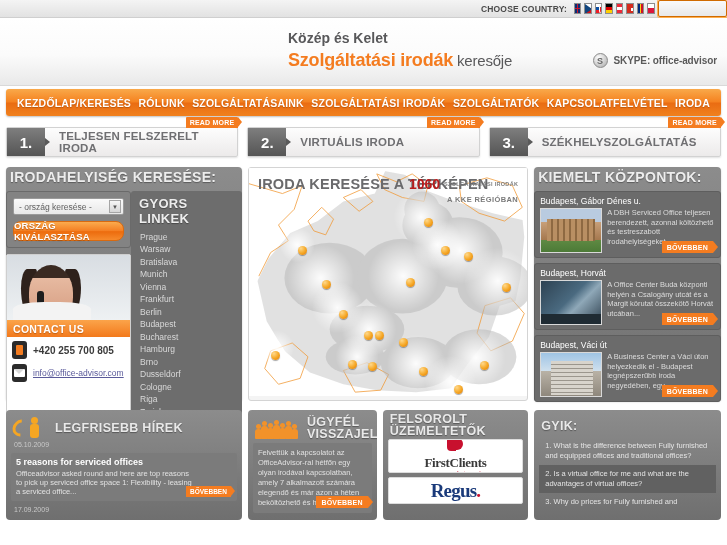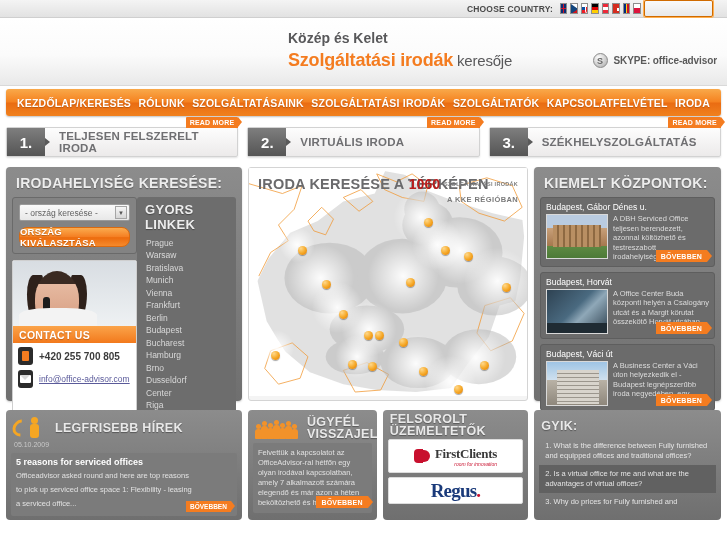--- a/index.html
+++ b/index.html
@@ -10,21 +10,21 @@
     font-size:11px;
     color:#444;
   }
   .page { width:727px; height:545px; position:relative; background:#ffffff; }
 
   
   .topbar {
     height:18px; background:linear-gradient(#f4f4f4,#e2e2e2);
     border-bottom:1px solid #cfcfcf;
     display:flex; align-items:center; justify-content:flex-end;
-    padding-right:14px;
+    padding-right:0;
   }
   .choose-label {
     font-size:8.5px; font-weight:bold; color:#4a4a4a;
     letter-spacing:0.2px; margin-right:7px;
   }
   .flags { display:flex; align-items:center; gap:3px; }
   .flag {
     width:15px; height:11px; border:1px solid #8d8d8d; position:relative; overflow:hidden;
     display:inline-block; vertical-align:middle;
   }
@@ -131,21 +131,21 @@
   .promo-label {
     flex:1; display:flex; align-items:center; padding-left:14px;
     color:#6f6f72; font-size:11.5px; font-weight:bold; letter-spacing:0.2px;
   }
 
   
   .main { display:flex; gap:6px; margin:10px 6px 0 6px; height:234px; }
 
   .panel {
     background:linear-gradient(to bottom,#8c8c8c,#6f6f6f);
-    border-radius:4px; padding:6px;
+    border-radius:4px; 
     box-shadow:0 1px 2px rgba(0,0,0,.2);
   }
   .panel-title {
     color:#ededed; font-size:14px; font-weight:bold; letter-spacing:0.3px;
     padding:2px 0 6px 4px;
     text-shadow:0 1px 1px rgba(0,0,0,.35);
   }
 
   
   .col-left { width:240px; display:flex; flex-direction:column; }
@@ -286,33 +286,33 @@
   .ico-news .man:after{content:'';position:absolute;left:2px;top:7px;width:9px;height:14px;background:#f5a623;border-radius:3px;}
   .ico-people { width:46px; height:24px; position:relative; flex:none; }
   .ico-people i {
     position:absolute; bottom:1px; width:7px; height:12px; background:#f2922a; border-radius:3px 3px 1px 1px; display:block;
   }
   .ico-people i:before{content:'';position:absolute;left:1px;top:-5px;width:5px;height:5px;border-radius:50%;background:#f2922a;}
 
   .news-item { background:#7b7b7b; border-radius:2px; padding:4px 5px 5px 5px; margin-top:3px; position:relative; }
   .news-date { color:#c9c9c9; font-size:7px; padding:0 0 2px 3px; }
   .news-title { color:#ffffff; font-size:9px; font-weight:bold; margin-bottom:2px; }
-  .news-text { color:#e2e2e2; font-size:7.5px; line-height:14px; padding-right:40px;}
+  .news-text { color:#e2e2e2; font-size:7.5px; line-height:9px; padding-right:40px;}
   .news-more {
     position:absolute; right:6px; bottom:4px; background:#f47c20;
     color:#fff; font-size:6.5px; font-weight:bold; padding:2px 4px 1px 4px; line-height:8px;
   }
   .news-more:after{content:'';position:absolute;right:-4px;top:0;
     border-top:5.5px solid transparent;border-bottom:5.5px solid transparent;border-left:4px solid #f47c20;}
 
   .quote { background:#7b7b7b; border-radius:2px; padding:5px; margin-top:2px; position:relative; }
   .quote-text { color:#e0e0e0; font-size:7.5px; line-height:10px; }
 
   .logo-box { background:#fff; border:1px solid #ddd; border-radius:2px; height:34px; margin-top:4px; display:flex; align-items:center; justify-content:center; overflow:hidden; }
-  .fc { display:flex; align-items:center; gap:4px; }
+  .fc { display:flex; align-items:center; gap:4px;flex-direction:column; }
   .fc-mark { width:17px; height:14px; position:relative; }
   .fc-mark:before{content:'';position:absolute;left:0;top:0;width:9px;height:14px;background:#c8102e;border-radius:4px 0 0 4px;}
   .fc-mark:after{content:'';position:absolute;left:8px;top:1px;width:8px;height:12px;background:#c8102e;border-radius:0 6px 6px 0;}
   .fc-txt { font-family:"Liberation Serif", serif; font-size:13px; color:#3a3a3a; font-weight:bold; letter-spacing:-0.3px; }
   .fc-sub { font-size:5px; color:#c8102e; font-style:italic; text-align:right; margin-top:-1px;}
   .regus { font-family:"Liberation Serif", serif; font-size:19px; color:#1a3a7a; font-weight:bold; letter-spacing:-0.8px; position:relative; }
   .regus .dot { color:#c8102e; }
 
   .faq-item { color:#e4e4e4; font-size:7.5px; line-height:10px; padding:4px 6px; }
   .faq-item.alt { background:#616161; }
@@ -428,21 +428,21 @@
             <a href="#">Bratislava</a>
             <a href="#">Munich</a>
             <a href="#">Vienna</a>
             <a href="#">Frankfurt</a>
             <a href="#">Berlin</a>
             <a href="#">Budapest</a>
             <a href="#">Bucharest</a>
             <a href="#">Hamburg</a>
             <a href="#">Brno</a>
             <a href="#">Dusseldorf</a>
-            <a href="#">Center</a>
+            <a href="#">Cologne</a>
             <a href="#">Riga</a>
             <a href="#">Zurich</a>
           </div>
         </div>
       </div>
     </div>
 
     <div class="col-map">
       <svg class="map-canvas" viewBox="0 0 283 232" preserveAspectRatio="none">
         <defs>

